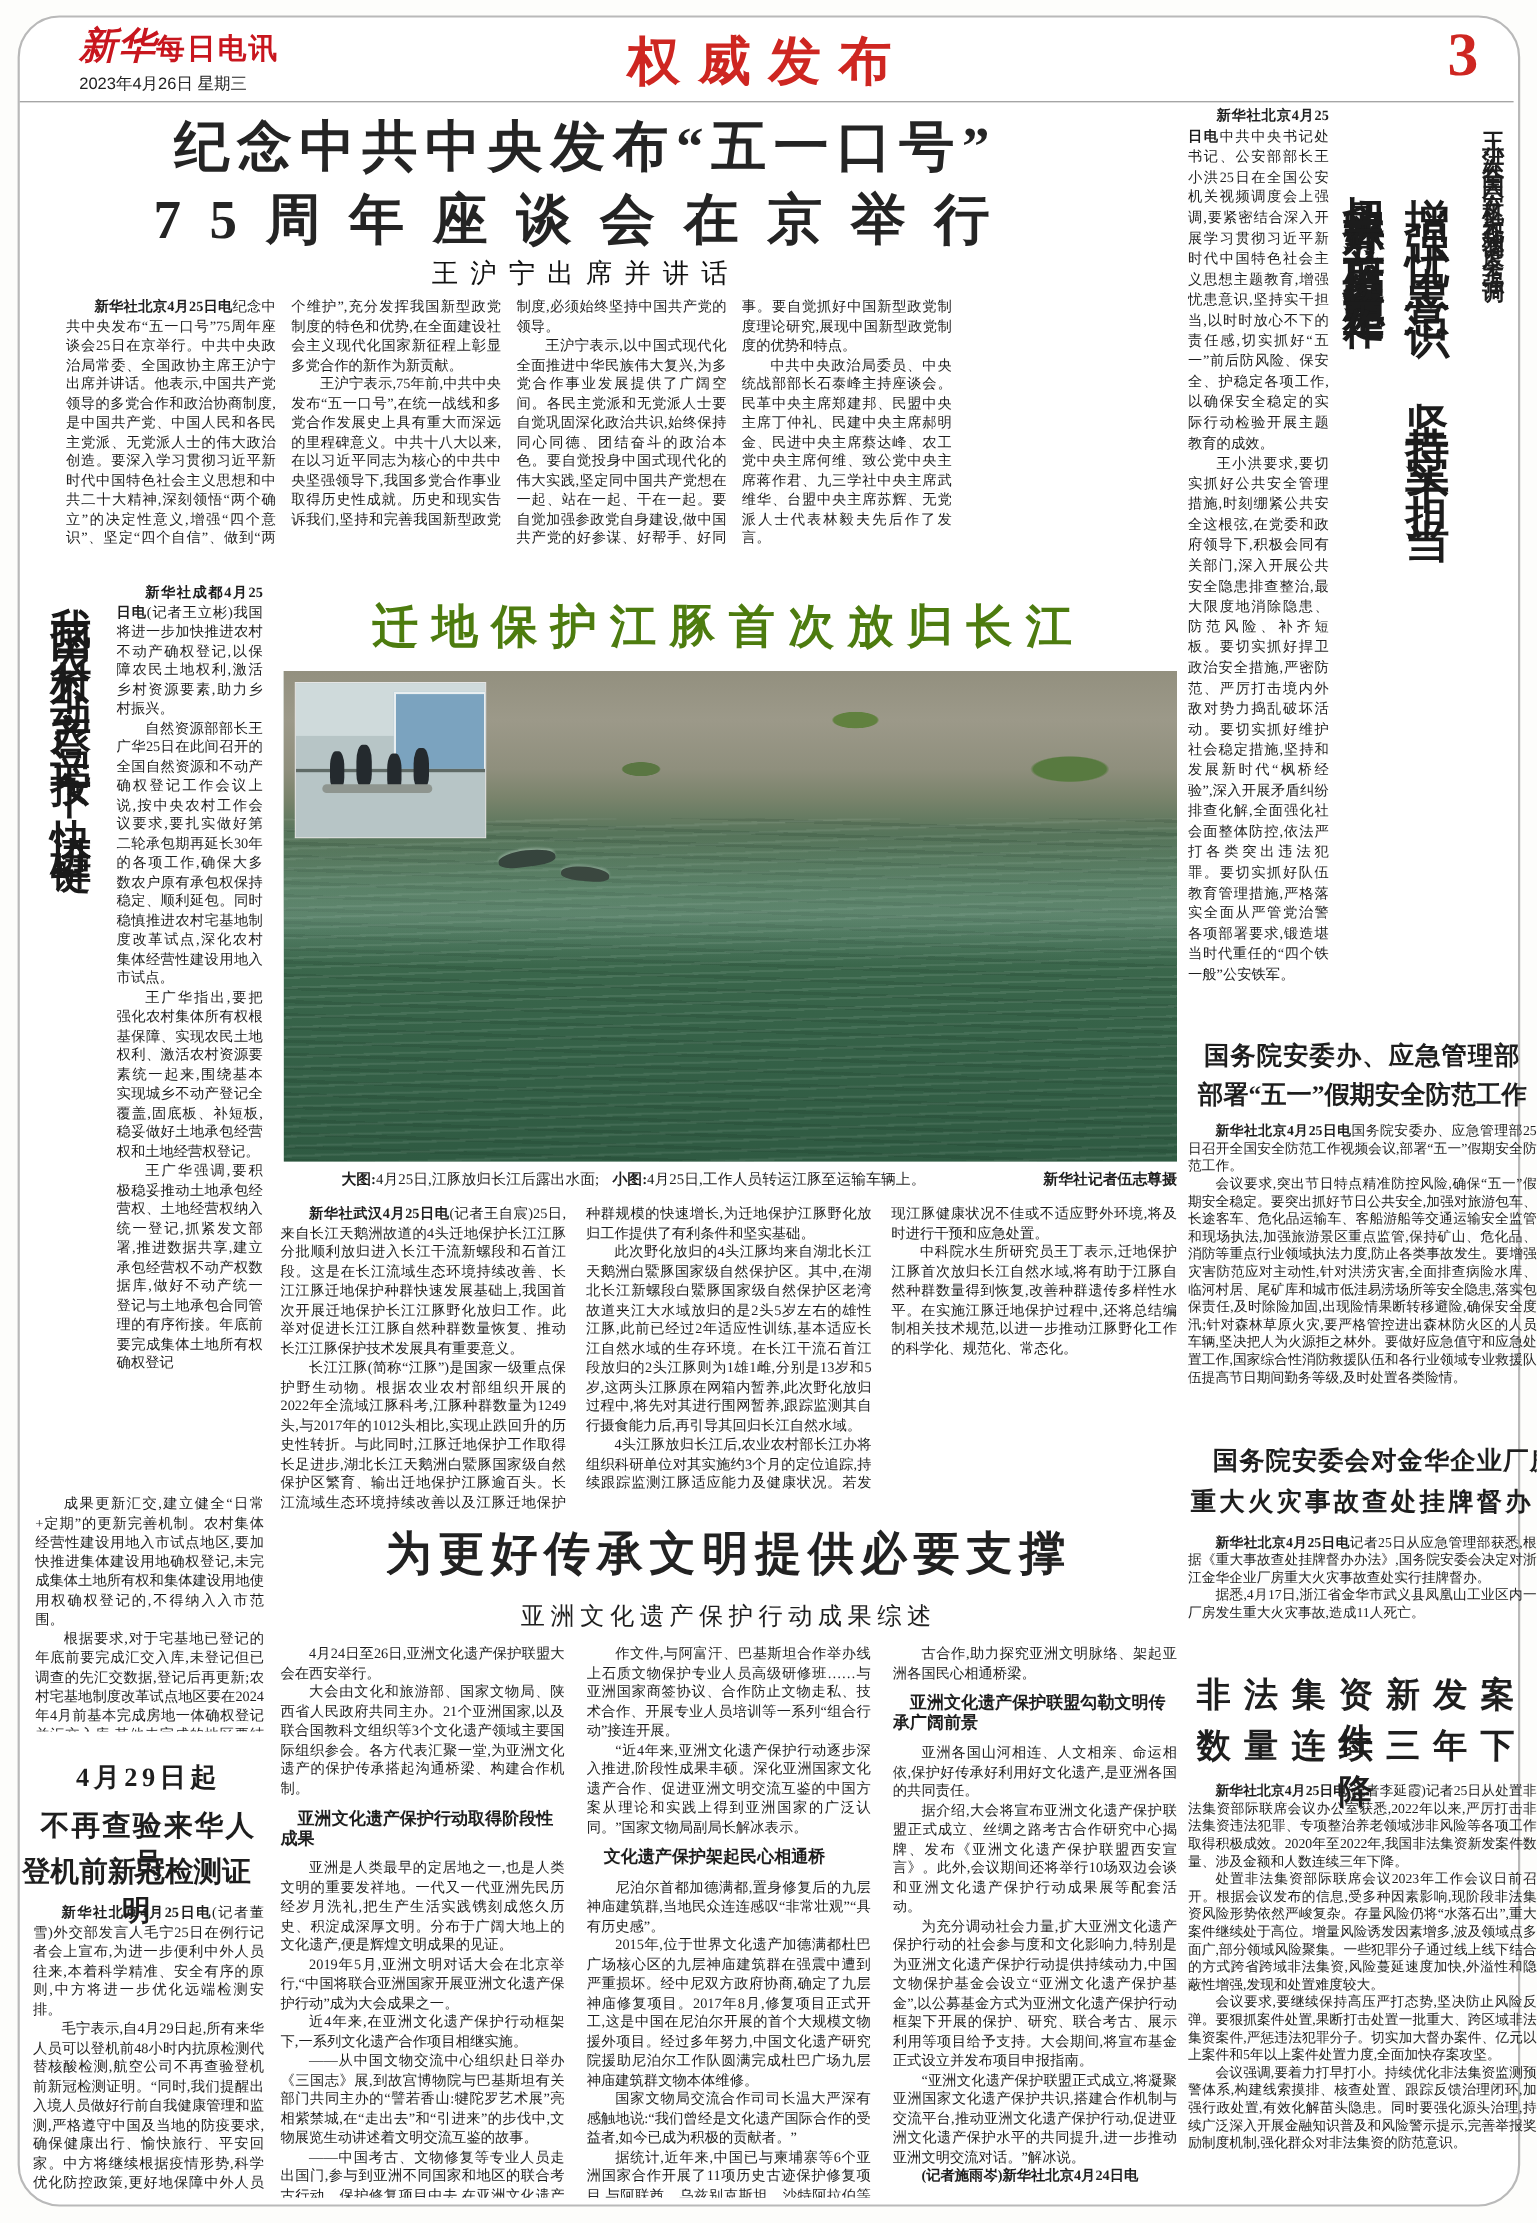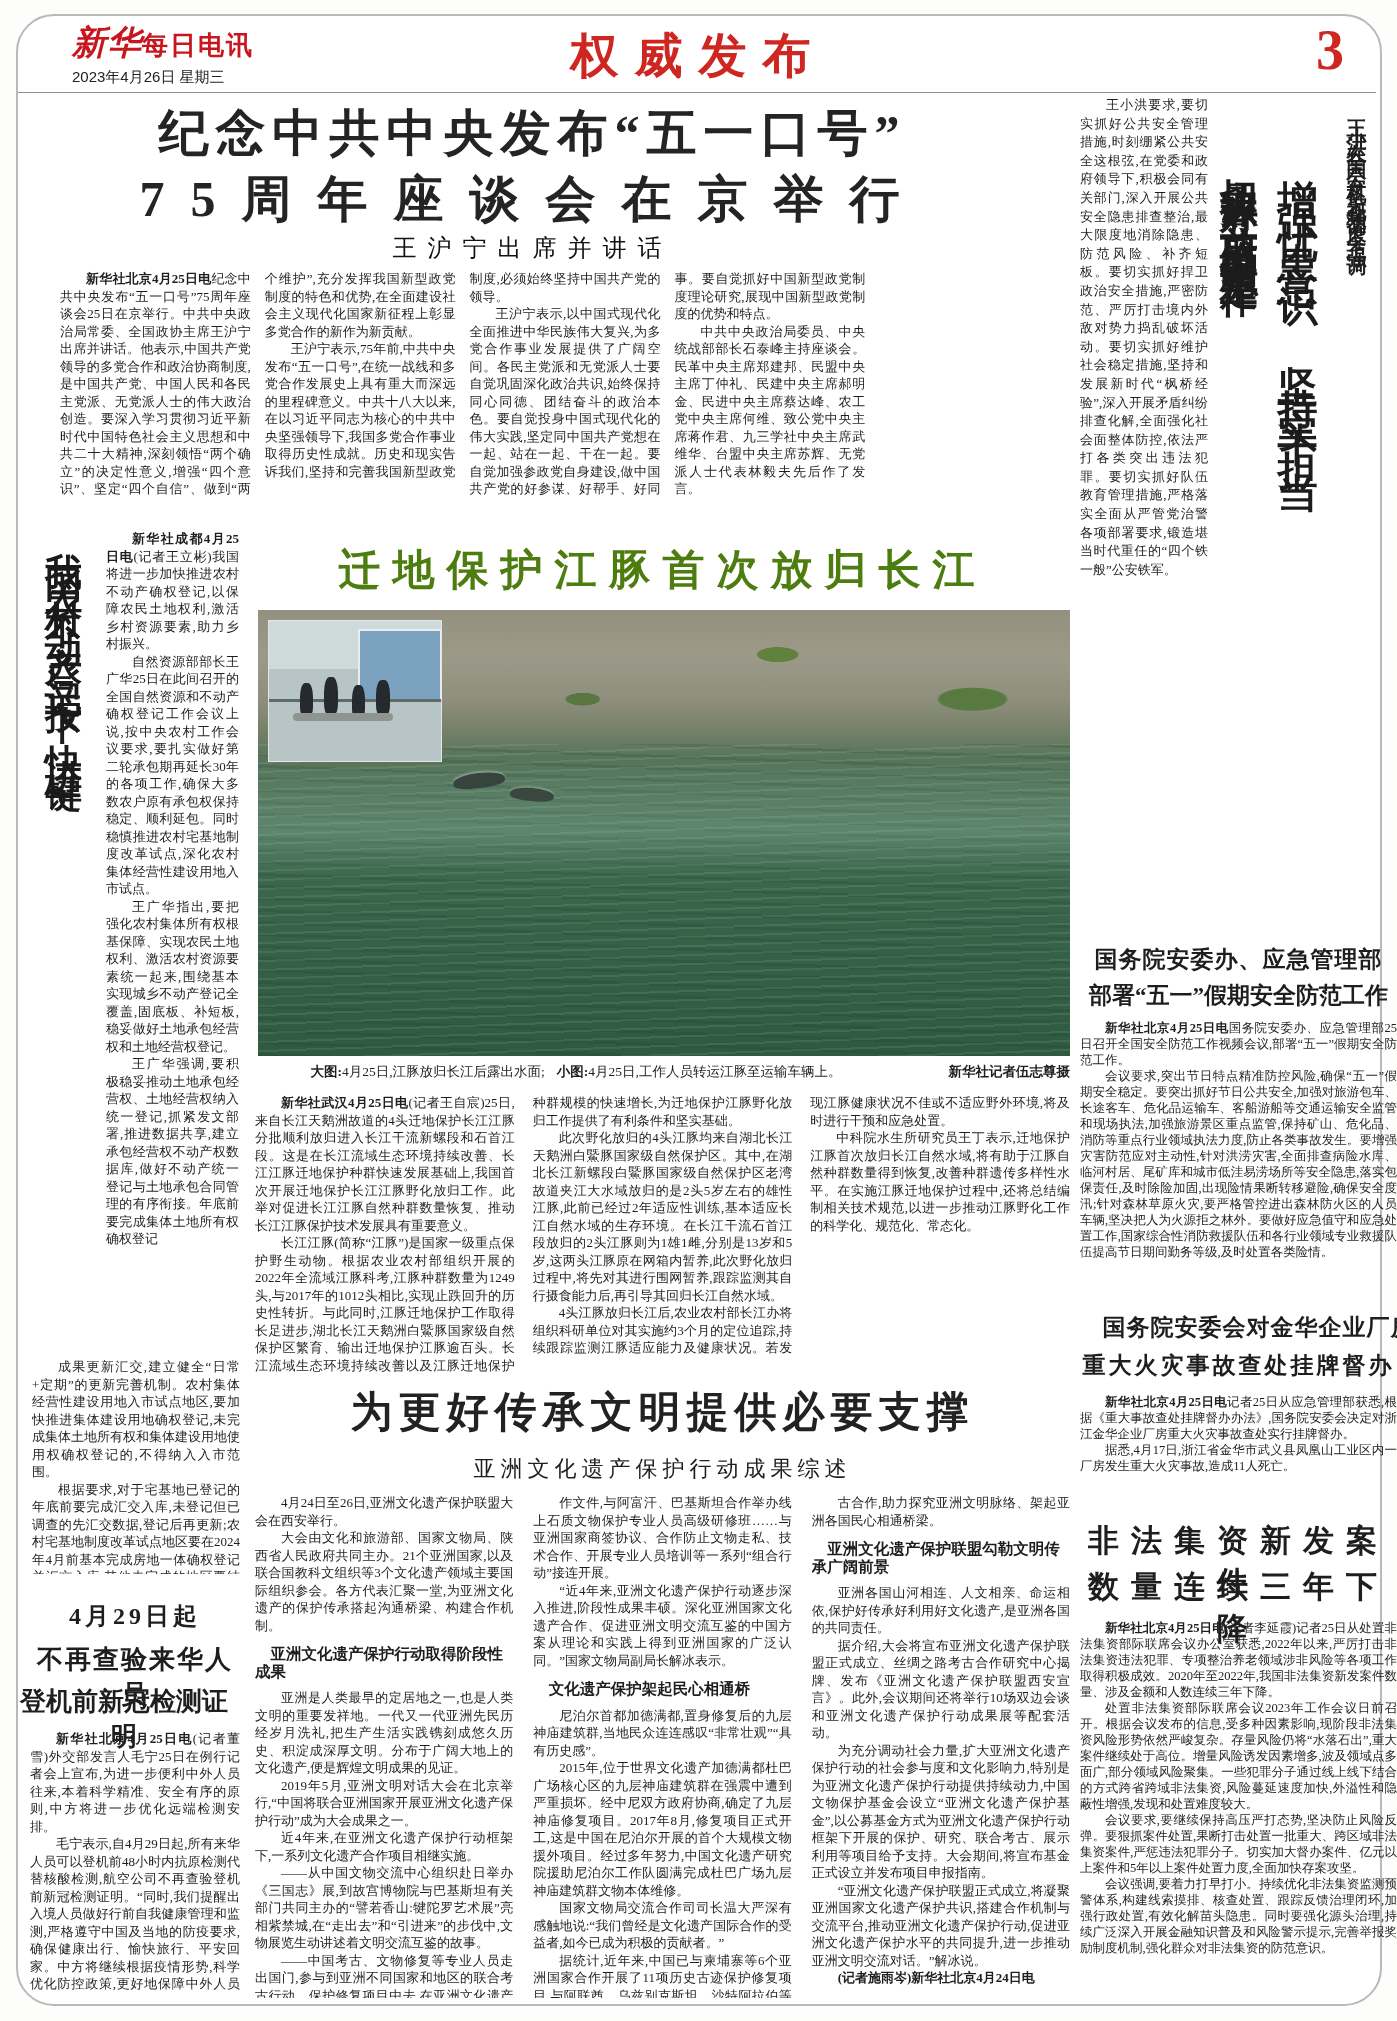--- a/index.html
+++ b/index.html
@@ -208,20 +208,21 @@
       <div class="col-subhead">亚洲文化遗产保护联盟勾勒文明传承广阔前景</div>
       <div class="para">亚洲各国山河相连、人文相亲、命运相依,保护好传承好利用好文化遗产,是亚洲各国的共同责任。</div>
       <div class="para">据介绍,大会将宣布亚洲文化遗产保护联盟正式成立、丝绸之路考古合作研究中心揭牌、发布《亚洲文化遗产保护联盟西安宣言》。此外,会议期间还将举行10场双边会谈和亚洲文化遗产保护行动成果展等配套活动。</div>
       <div class="para">为充分调动社会力量,扩大亚洲文化遗产保护行动的社会参与度和文化影响力,特别是为亚洲文化遗产保护行动提供持续动力,中国文物保护基金会设立“亚洲文化遗产保护基金”,以公募基金方式为亚洲文化遗产保护行动框架下开展的保护、研究、联合考古、展示利用等项目给予支持。大会期间,将宣布基金正式设立并发布项目申报指南。</div>
       <div class="para">“亚洲文化遗产保护联盟正式成立,将凝聚亚洲国家文化遗产保护共识,搭建合作机制与交流平台,推动亚洲文化遗产保护行动,促进亚洲文化遗产保护水平的共同提升,进一步推动亚洲文明交流对话。”解冰说。</div>
       <div class="signoff">(记者施雨岑)新华社北京4月24日电</div>
     </div>
 </div>
 
 <div class="abs police-body body-text">
+    <div class="para"><span class="lead">新华社北京4月25日电</span>中共中央书记处书记、公安部部长王小洪25日在全国公安机关视频调度会上强调,要紧密结合深入开展学习贯彻习近平新时代中国特色社会主义思想主题教育,增强忧患意识,坚持实干担当,以时时放心不下的责任感,切实抓好“五一”前后防风险、保安全、护稳定各项工作,以确保安全稳定的实际行动检验开展主题教育的成效。</div>
     <div class="para">王小洪要求,要切实抓好公共安全管理措施,时刻绷紧公共安全这根弦,在党委和政府领导下,积极会同有关部门,深入开展公共安全隐患排查整治,最大限度地消除隐患、防范风险、补齐短板。要切实抓好捍卫政治安全措施,严密防范、严厉打击境内外敌对势力捣乱破坏活动。要切实抓好维护社会稳定措施,坚持和发展新时代“枫桥经验”,深入开展矛盾纠纷排查化解,全面强化社会面整体防控,依法严打各类突出违法犯罪。要切实抓好队伍教育管理措施,严格落实全面从严管党治警各项部署要求,锻造堪当时代重任的“四个铁一般”公安铁军。</div>
   </div>
 <div class="abs police-vh2 v-text">切实抓好『五一』前后维护安全稳定工作</div>
 <div class="abs police-vh1 v-text">增强忧患意识　坚持实干担当</div>
 <div class="abs police-kicker v-text">王小洪在全国公安机关视频调度会上强调</div>
 
 <div class="abs holiday-h1 center">国务院安委办、应急管理部</div>
 <div class="abs holiday-h2 center">部署“五一”假期安全防范工作</div>
 <div class="abs holiday-body">
     <div class="para"><span class="lead">新华社北京4月25日电</span>国务院安委办、应急管理部25日召开全国安全防范工作视频会议,部署“五一”假期安全防范工作。</div>

